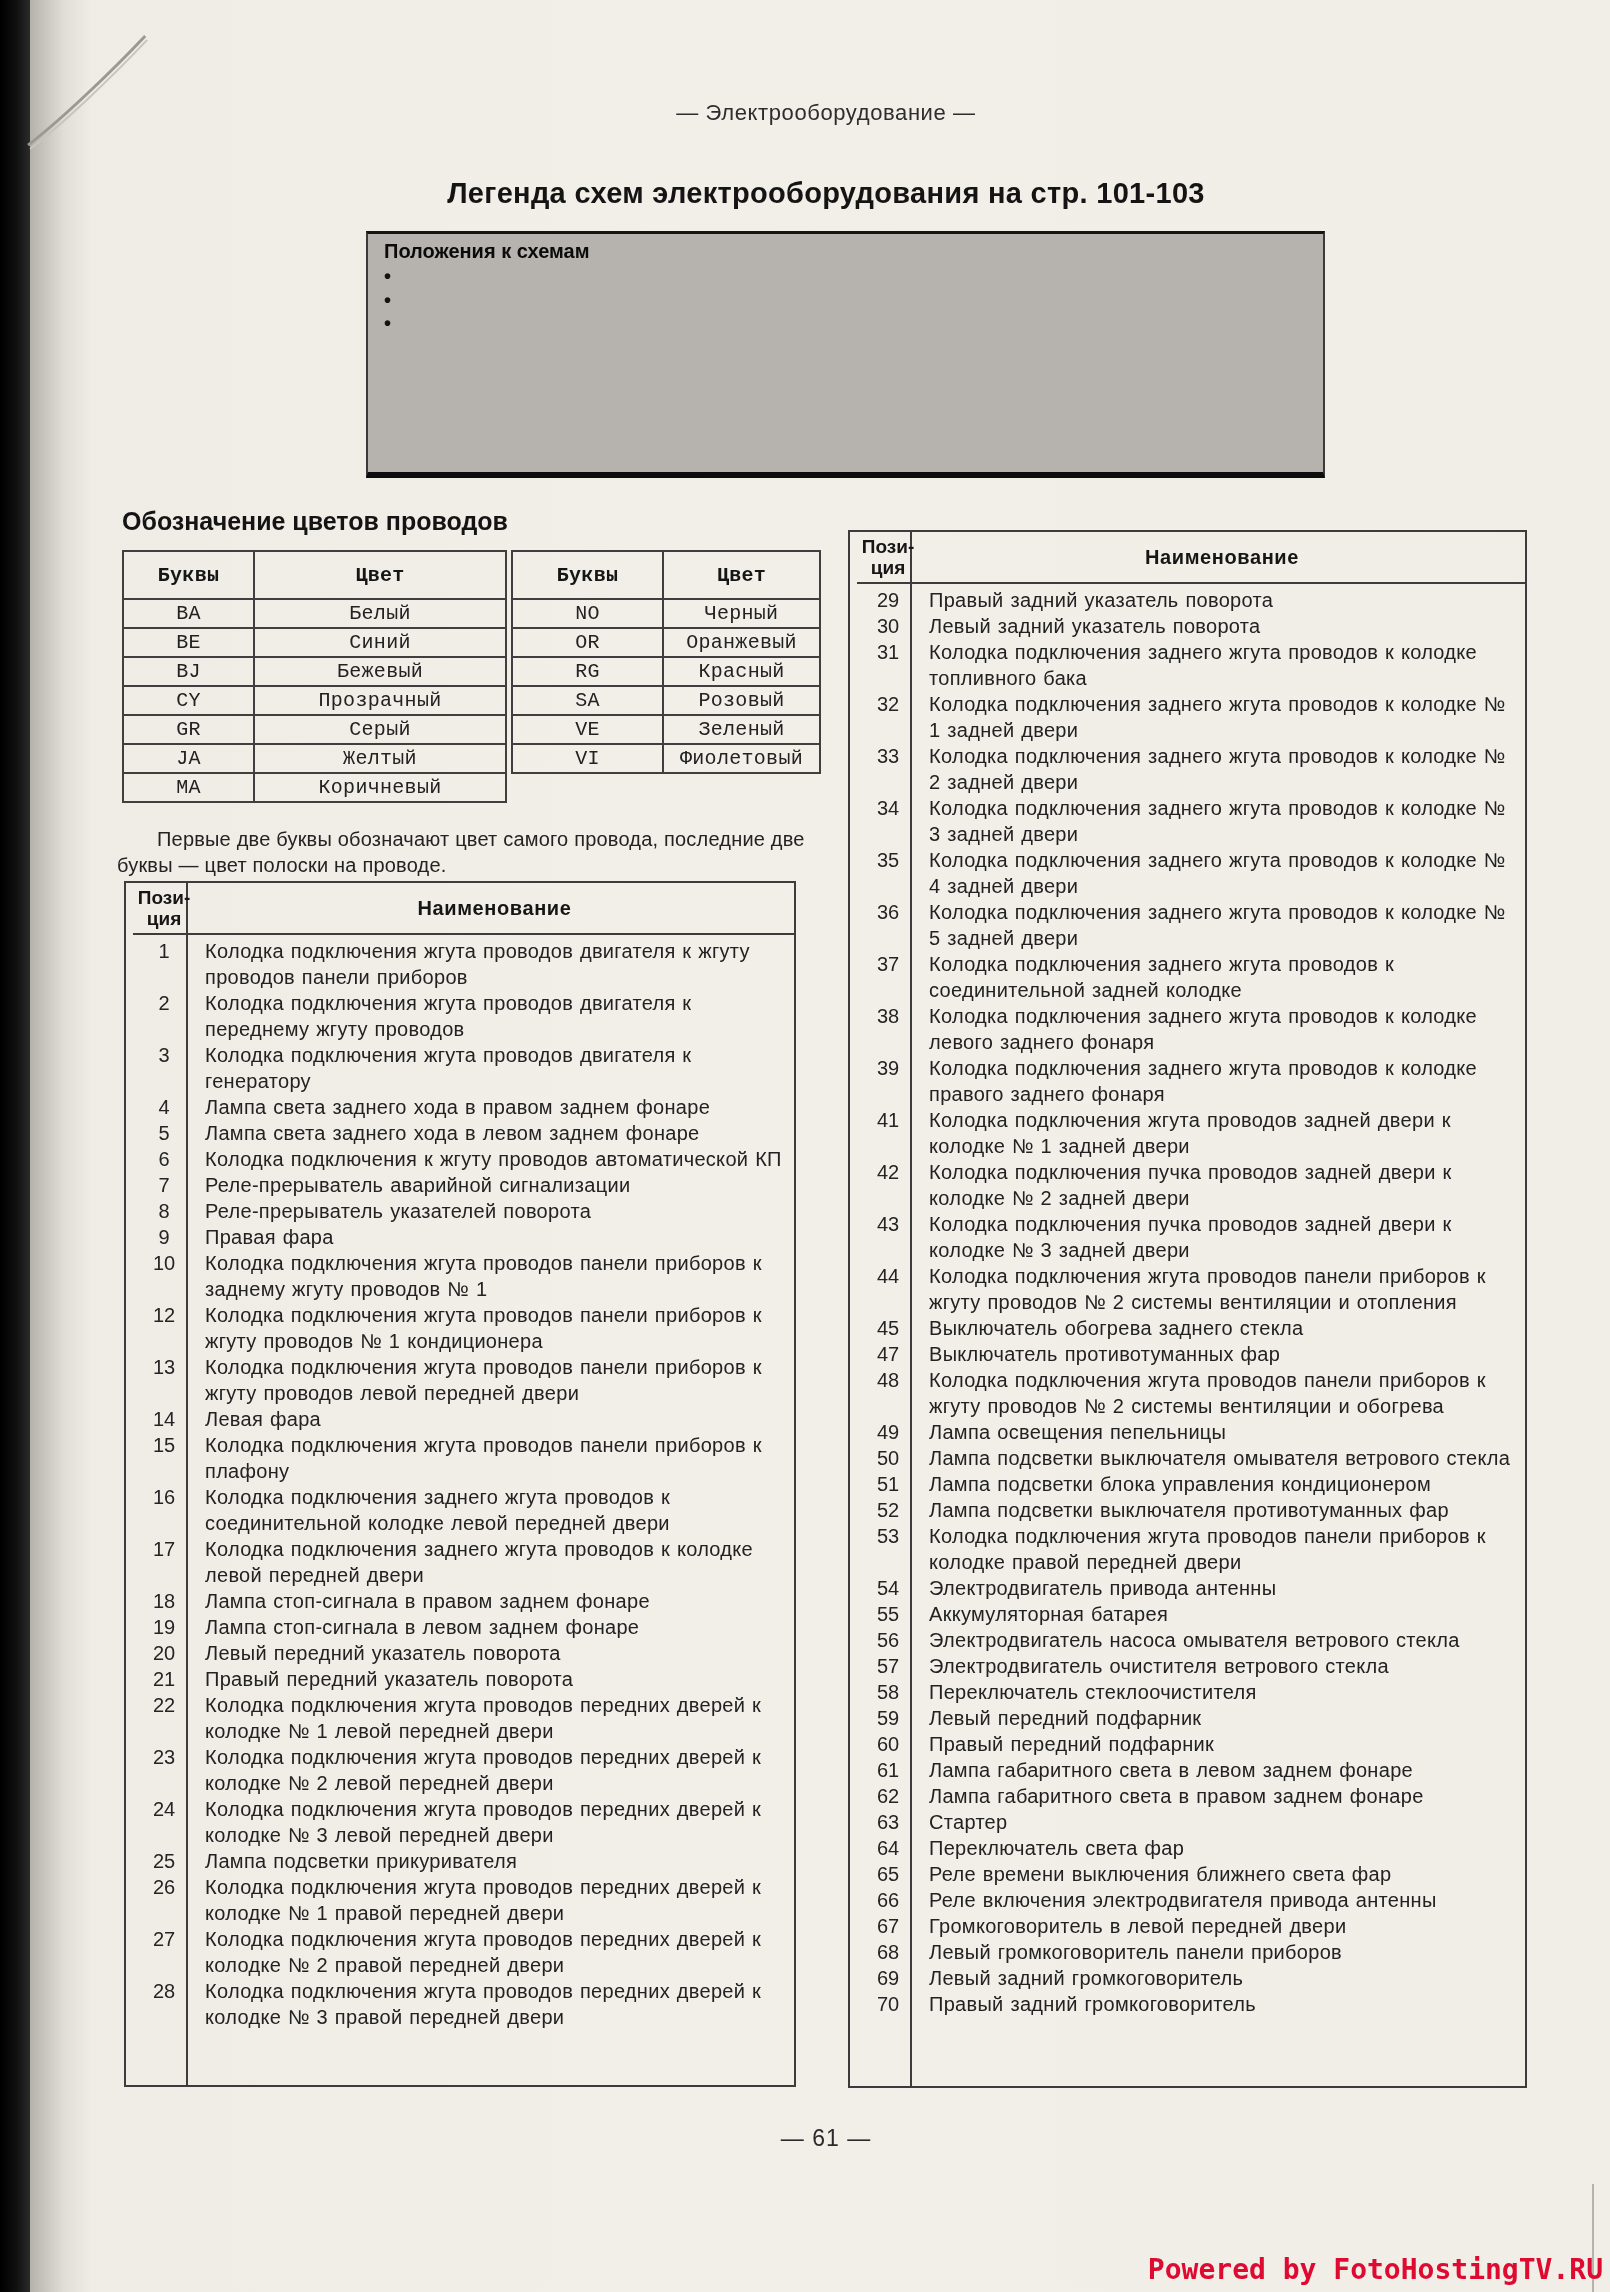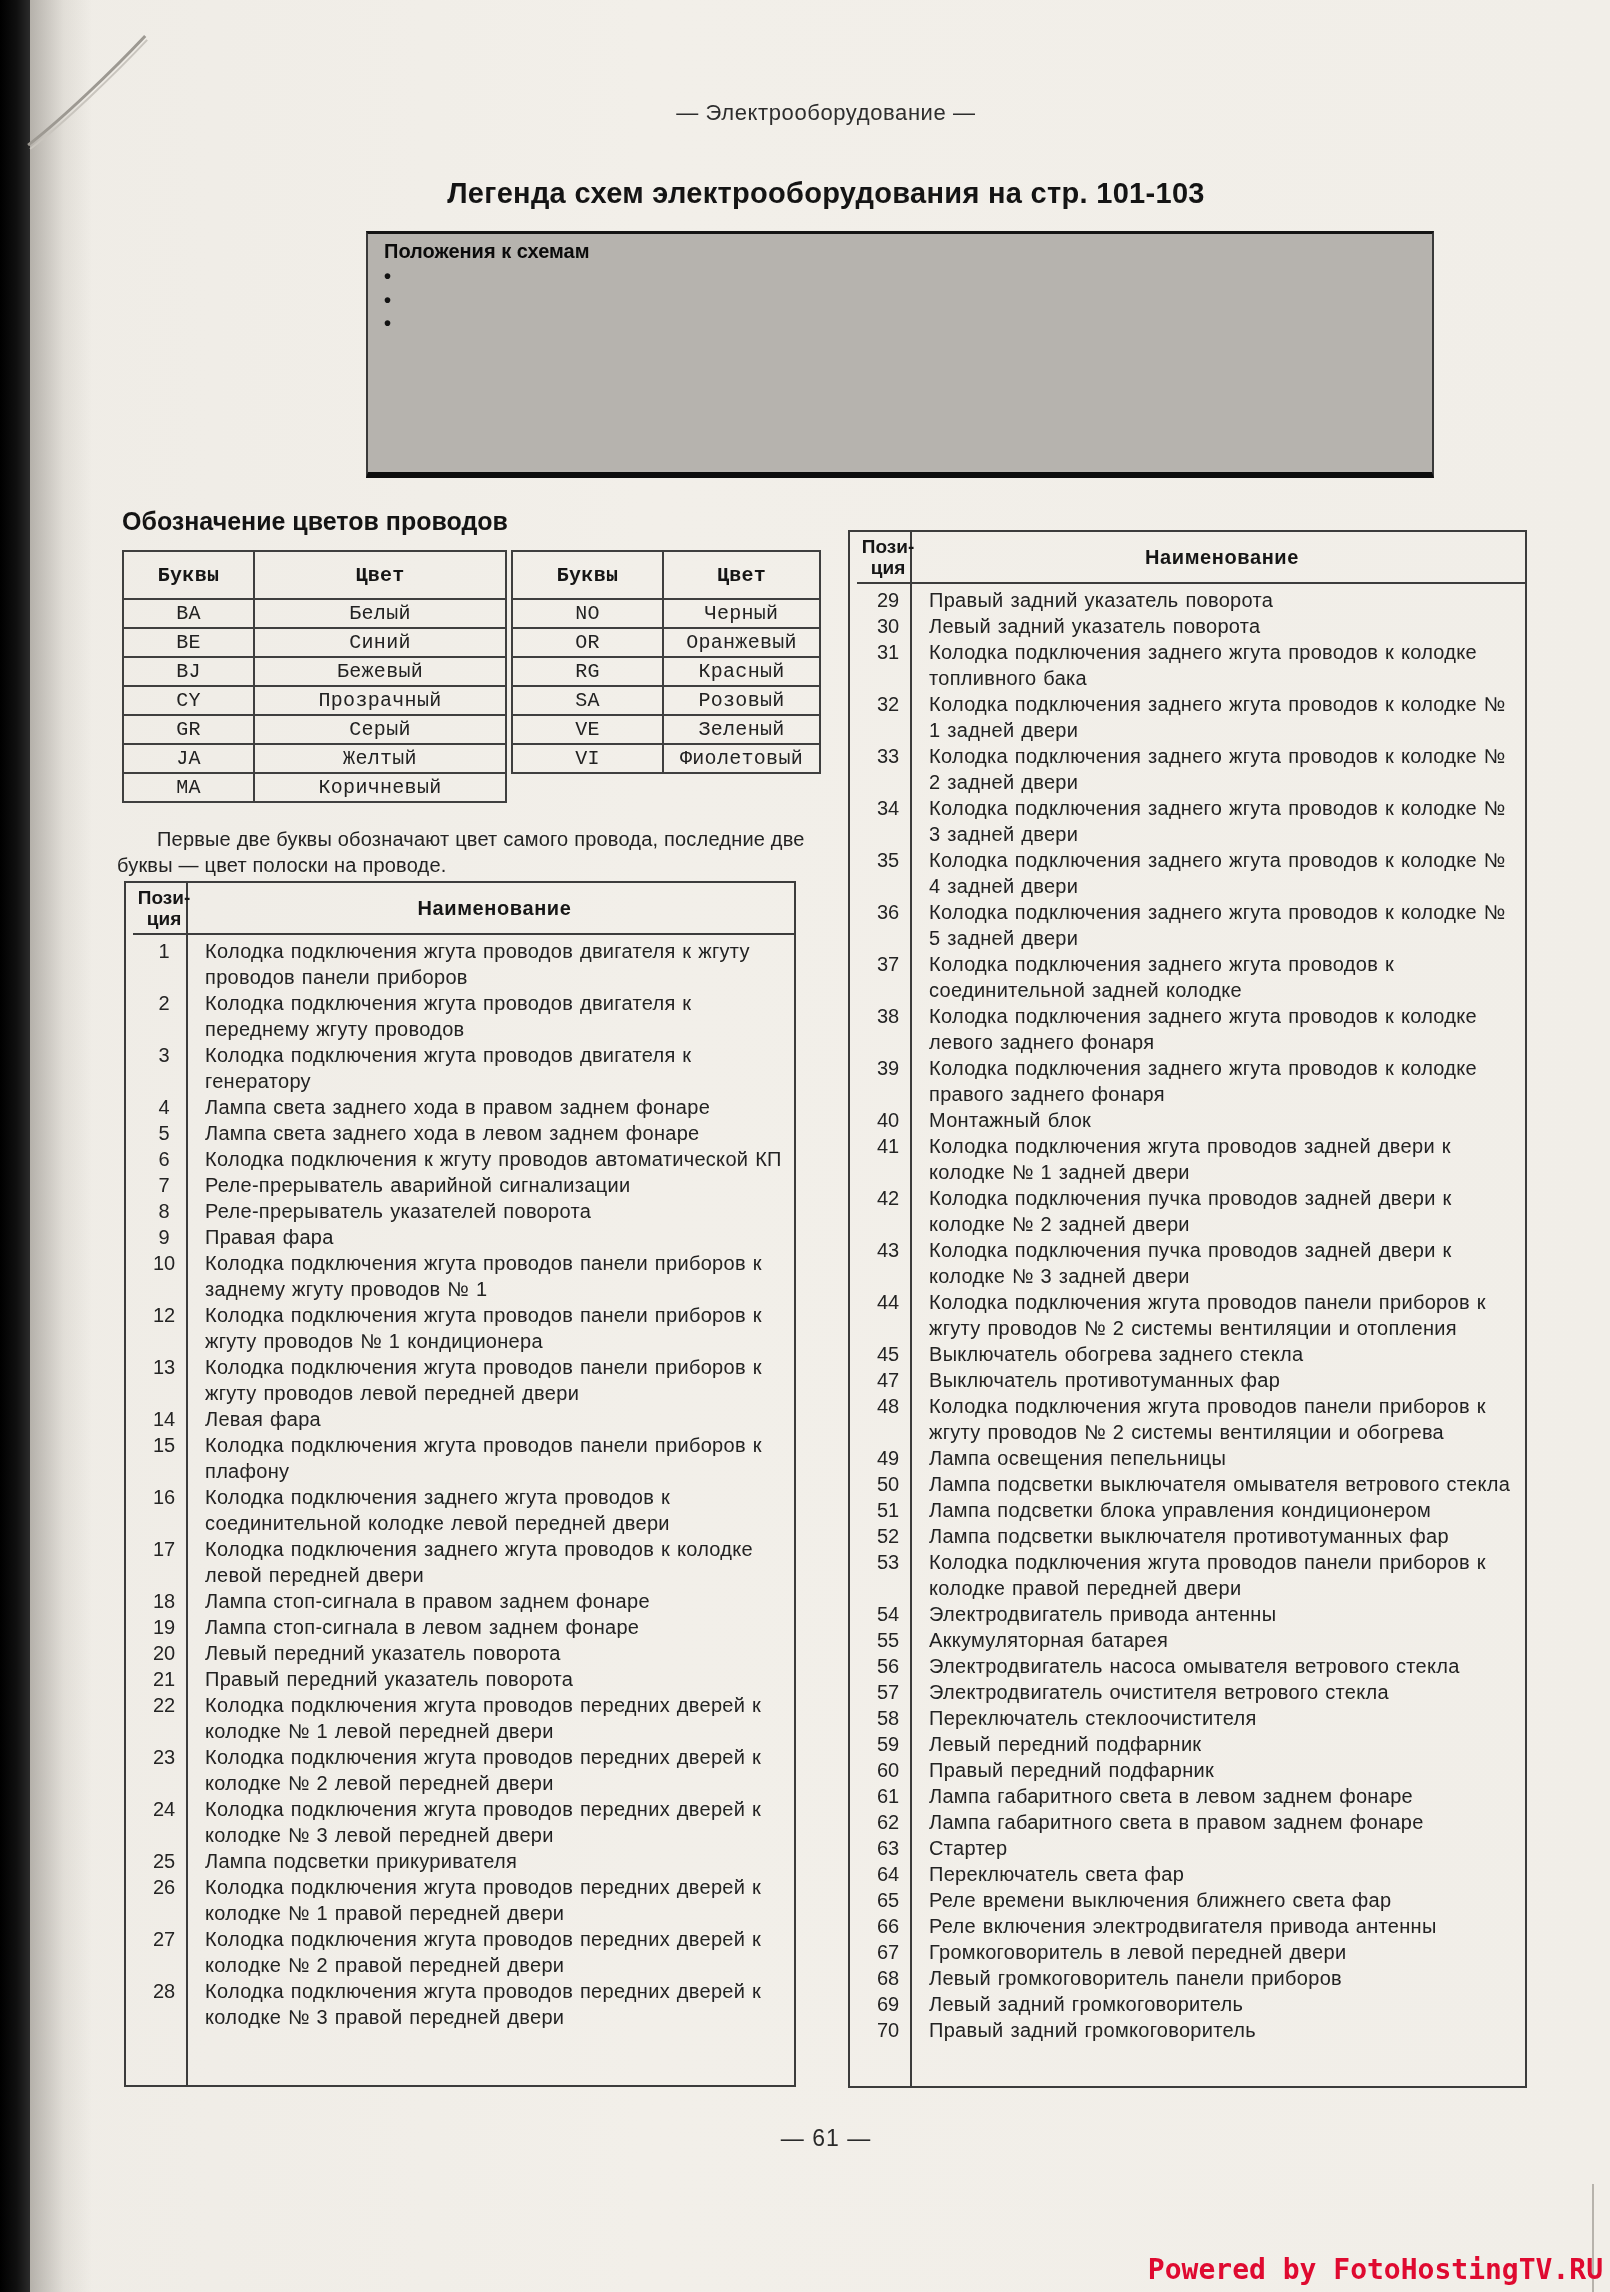--- a/index.html
+++ b/index.html
@@ -14,21 +14,21 @@
   .edge-shade{position:absolute;left:30px;top:0;width:62px;height:100%;
     background:linear-gradient(90deg,rgba(110,105,98,.45),rgba(175,170,162,.22) 55%,rgba(0,0,0,0));}
   .curl{position:absolute;left:22px;top:28px;}
   .edge-right{position:absolute;right:17px;top:2184px;width:2px;height:108px;background:#b7b3ac;}
 
   .section-header{position:absolute;top:100px;left:60px;width:1532px;text-align:center;
     font-size:22px;letter-spacing:0.6px;color:#2d2d2d;}
   .doc-title{position:absolute;top:177px;left:60px;width:1532px;margin:0;text-align:center;
     font-size:29px;font-weight:bold;letter-spacing:0.3px;color:#141414;}
 
-  .notes-box{position:absolute;left:366px;top:231px;width:1068px;height:247px;box-sizing:border-box;
+  .notes-box{position:absolute;left:366px;top:231px;width:959px;height:247px;box-sizing:border-box;
     background:#b6b3ae;border-top:3px solid #141414;border-bottom:6px solid #0d0d0d;
     border-left:2px solid #3a3a3a;border-right:2px solid #3a3a3a;
     padding:6px 18px 6px 16px;font-weight:bold;}
   .notes-title{font-size:20px;color:#0b0b0b;margin:0 0 2px 0;}
   .bullet{margin:0;font-size:20px;line-height:23.5px;text-align:justify;color:#131313;
     letter-spacing:0.2px;}
   .bullet::before{content:"•  ";}
 
   .colors-title{position:absolute;left:122px;top:507px;font-size:25px;font-weight:bold;color:#141414;}
 
@@ -342,24 +342,20 @@
         </div>
         <div class="row">
           <div class="num">38</div>
           <div class="name">Колодка подключения заднего жгута проводов к колодке левого заднего фонаря</div>
         </div>
         <div class="row">
           <div class="num">39</div>
           <div class="name">Колодка подключения заднего жгута проводов к колодке правого заднего фонаря</div>
         </div>
         <div class="row">
-          <div class="num">40</div>
-          <div class="name">Монтажный блок</div>
-        </div>
-        <div class="row">
           <div class="num">41</div>
           <div class="name">Колодка подключения жгута проводов задней двери к колодке № 1 задней двери</div>
         </div>
         <div class="row">
           <div class="num">42</div>
           <div class="name">Колодка подключения пучка проводов задней двери к колодке № 2 задней двери</div>
         </div>
         <div class="row">
           <div class="num">43</div>
           <div class="name">Колодка подключения пучка проводов задней двери к колодке № 3 задней двери</div>

